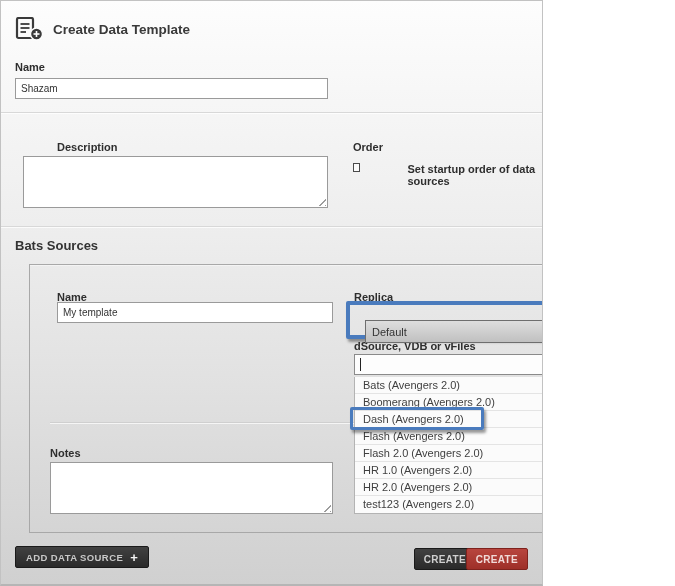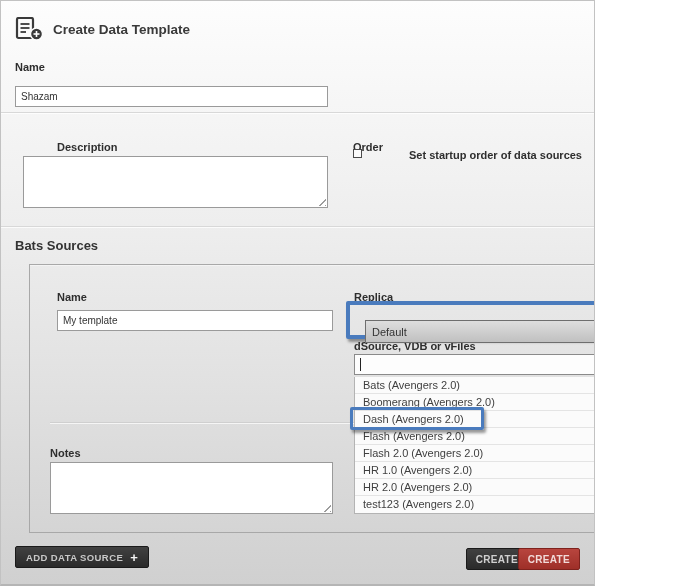--- a/index.html
+++ b/index.html
@@ -1,55 +1,55 @@
 <!DOCTYPE html>
 <html><head>
 <meta charset="utf-8">
 <style>
   * { margin:0; padding:0; box-sizing:border-box; }
   html,body { width:675px; height:586px; }
   body { font-family:"Liberation Sans", sans-serif; }
 
   .page {
-    position:relative; width:595px; height:586px; overflow:hidden;
+    position:relative; width:543px; height:586px; overflow:hidden;
     background:linear-gradient(180deg,#fdfdfd 0%,#f7f7f7 15%,#eeeeee 38%,#e3e3e3 62%,#d6d6d6 88%,#d0d0d0 100%);
     border:1px solid #c2c2c2; border-bottom:2px solid #b5b5b5;
   }
 
   .label { font-size:11px; font-weight:bold; color:#2e2e2e; }
 
   
   .header { position:absolute; left:14px; top:16px; display:flex; align-items:center; }
   .header .title { font-size:13.5px; font-weight:bold; color:#3a3a3a; margin-left:8px; }
 
   
   .name-label { position:absolute; left:14px; top:60px; }
   .txt-input {
     position:absolute; background:#ffffff; border:1px solid #9a9a9a;
-    font-family:"Liberation Sans", sans-serif; font-size:10px; color:#333; padding:0 5px;margin-top:8px;
+    font-family:"Liberation Sans", sans-serif; font-size:10px; color:#333; padding:0 5px;
   }
   .name-input { left:14px; top:77px; width:313px; height:21px; }
 
   .divider { position:absolute; left:0; width:675px; height:2px;
     border-top:1px solid #d8d8d8; border-bottom:1px solid rgba(255,255,255,.75); }
   .div1 { top:111px; } .div2 { top:225px; }
 
   
   .desc-label { position:absolute; left:22px; top:140px;padding-left:34px; }
   .ta-wrap { position:absolute; }
   .desc-wrap { left:22px; top:155px; width:305px; height:52px; }
   .ta-wrap textarea {
     width:100%; height:100%; resize:none; background:#fff; border:1px solid #9a9a9a;
     font-family:"Liberation Sans", sans-serif; font-size:10px; color:#333; padding:3px 5px;
   }
   .grip { position:absolute; right:2px; bottom:2px; width:9px; height:9px;
     background:repeating-linear-gradient(-45deg,#9d9d9d 0 1px,transparent 1px 4px);
     clip-path:polygon(100% 0,100% 100%,0 100%); pointer-events:none; }
   .order-label { position:absolute; left:352px; top:140px; }
-  .order-row { position:absolute; left:352px; top:148px; display:flex; align-items:flex-start;gap:41px; }
+  .order-row { position:absolute; left:352px; top:162px; display:flex; align-items:flex-start;gap:41px; }
   .checkbox { width:9px; height:9px; background:#fbfbfb; border:1px solid #4a4a4a; margin-right:6px; }
   .order-row .label { font-size:11px; }
 
   
   .ds-heading { position:absolute; left:14px; top:237px; font-size:13px; font-weight:bold; color:#333; }
   .card { position:absolute; left:28px; top:263px; width:631px; height:269px;
     border:1px solid #a8a8a8; box-shadow:inset 0 1px 0 rgba(255,255,255,.45); }
   .card-divider { position:absolute; left:20px; top:157px; width:592px; height:2px;
     border-top:1px solid #cfcfcf; border-bottom:1px solid rgba(255,255,255,.7); z-index:1; }
 

